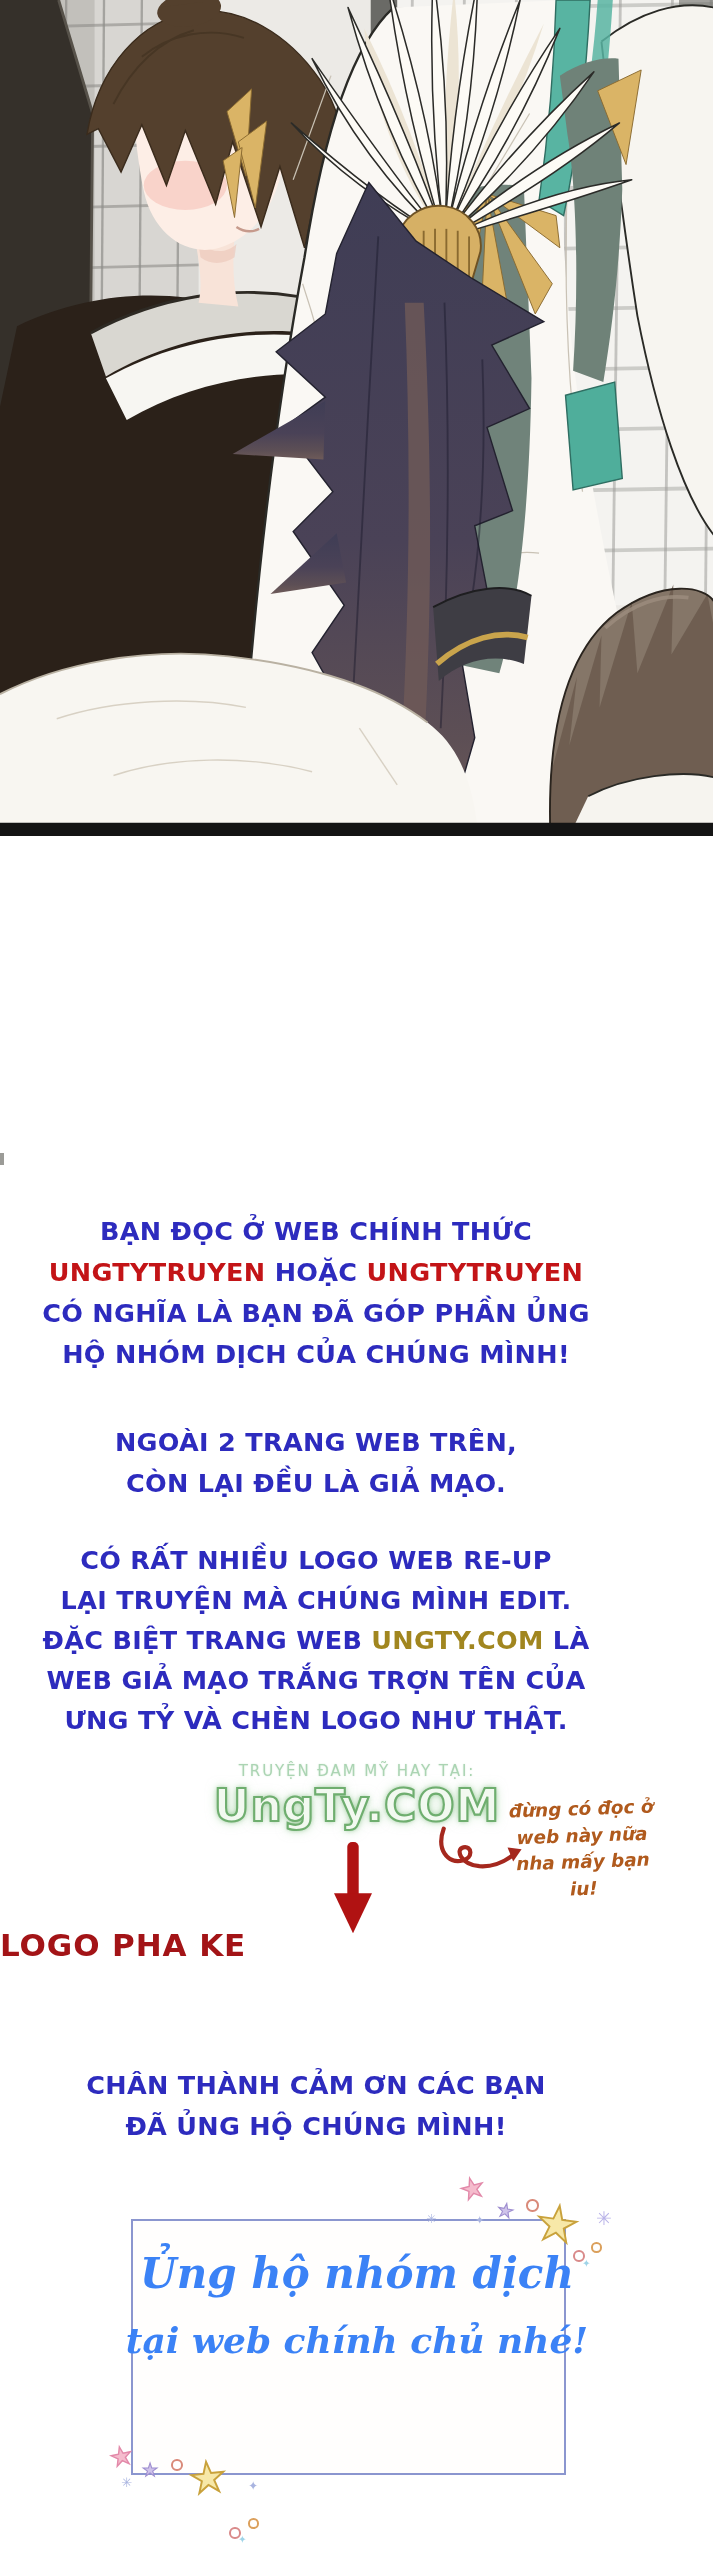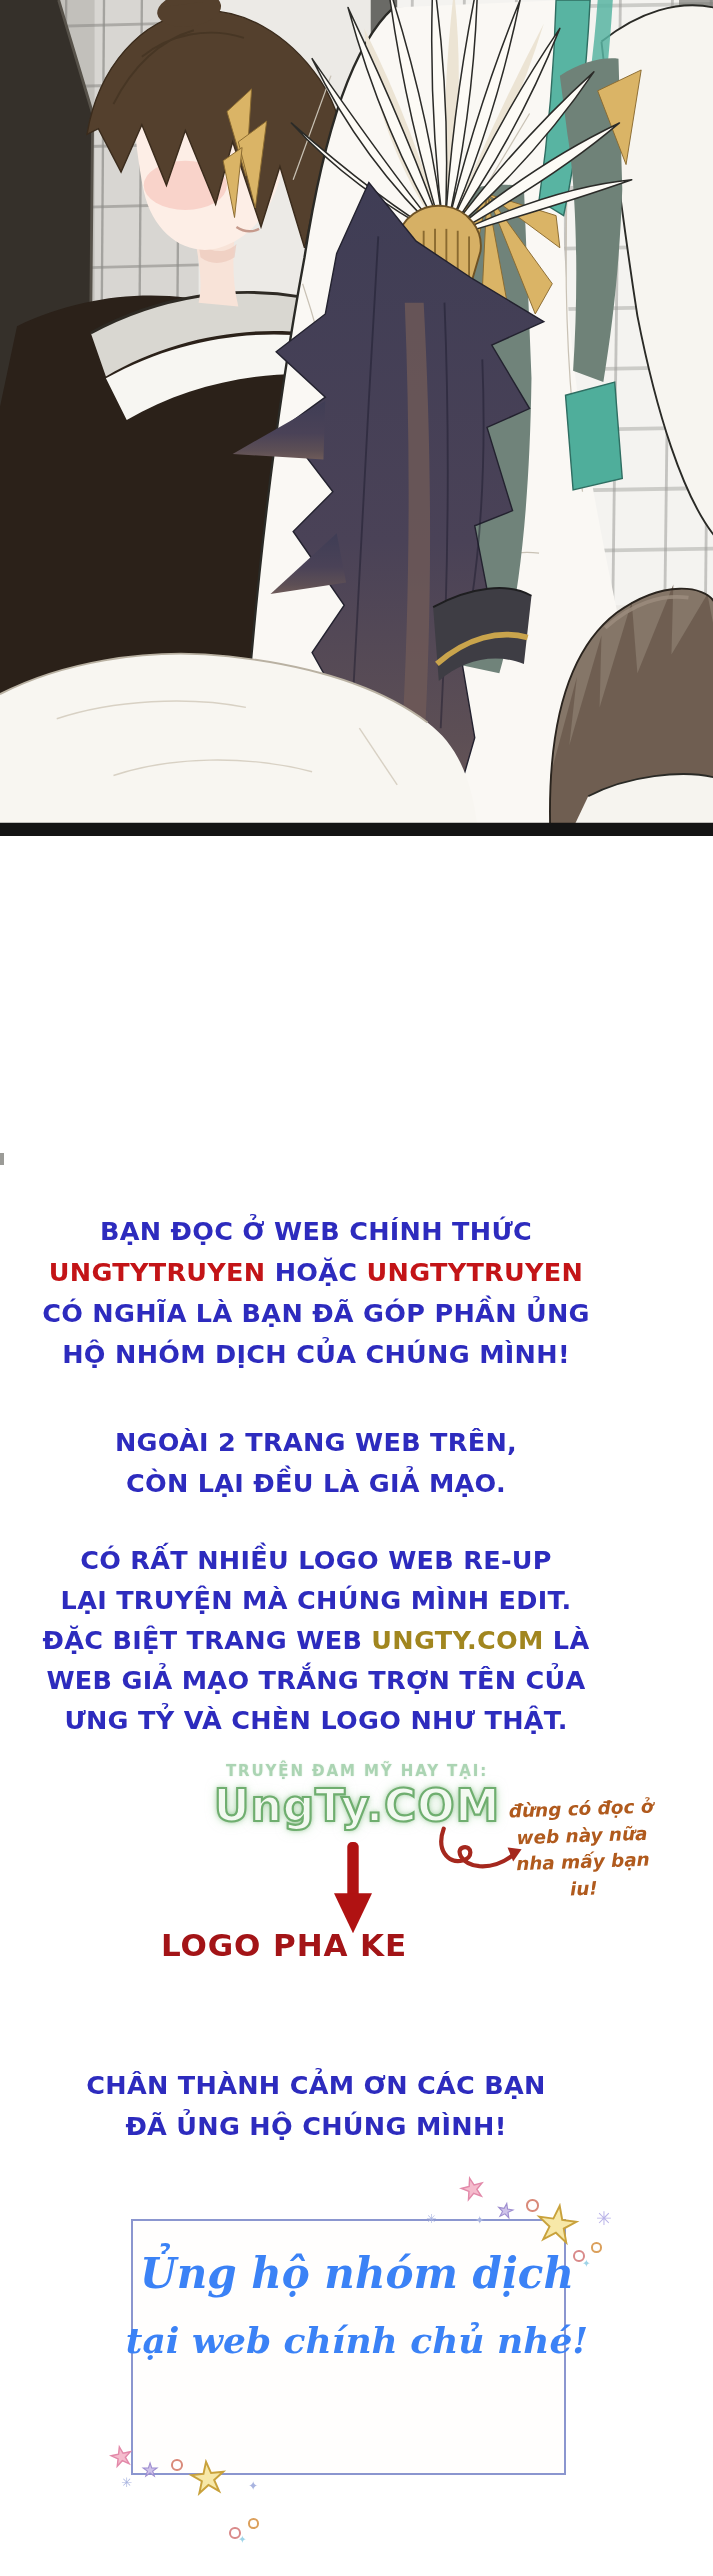--- a/index.html
+++ b/index.html
@@ -9,32 +9,32 @@
   
   .tblock{position:absolute;left:0;width:632px;text-align:center;font-weight:bold;
           font-family:"DejaVu Sans",sans-serif;letter-spacing:0.3px;}
   .tblock .ln{display:block;}
   .blue{color:#2d2bbe;}
   .red{color:#c31417;}
   .gold{color:#a1861f;}
   .b28{font-size:25.5px;line-height:41px;}
   
   .tagline{position:absolute;left:0;width:714px;top:1762px;text-align:center;
-           font-size:15px;font-weight:bold;letter-spacing:1.9px;color:#abd4b3;
+           font-size:15px;font-weight:normal;letter-spacing:1.9px;color:#abd4b3;
            text-shadow:0 0 1.9px #d8ecd9;}
   .brand{position:absolute;left:0;width:714px;top:1780px;text-align:center;
          font-size:44px;font-weight:bold;letter-spacing:0.9px;color:#f2f9f0;
          -webkit-text-stroke:2.1px #6fae6f;
          text-shadow:0 0 0.9px #6fae6f,0 0 5.7px rgba(122,186,122,.85),0 0 11.3px rgba(160,210,160,.6);}
   
   .sidenote{position:absolute;left:503px;top:1796px;width:159px;text-align:center;
             font-style:italic;font-weight:bold;font-size:18.4px;line-height:26.5px;
             color:#b05a1d;transform:rotate(-2deg);}
   
-  .fake{position:absolute;left:0;width:568px;top:1927px;text-align:center;
+  .fake{position:absolute;left:0;width:568px;top:1927px;text-align:left;
         font-size:31px;font-weight:bold;letter-spacing:0.9px;color:#a31417;}
   
   .supportbox{position:absolute;left:131px;top:2219px;width:431px;height:252px;
               border:2.8px solid #8b96cf;background:#fffefd;}
   .script{position:absolute;left:0;width:714px;text-align:center;
           font-family:"DejaVu Serif",serif;font-style:italic;font-weight:bold;}
   .script.nv{color:#3b82f6;}
   .script.mr{color:#7d3340;}
   
   .star{position:absolute;line-height:1;font-family:"DejaVu Sans",sans-serif;}

